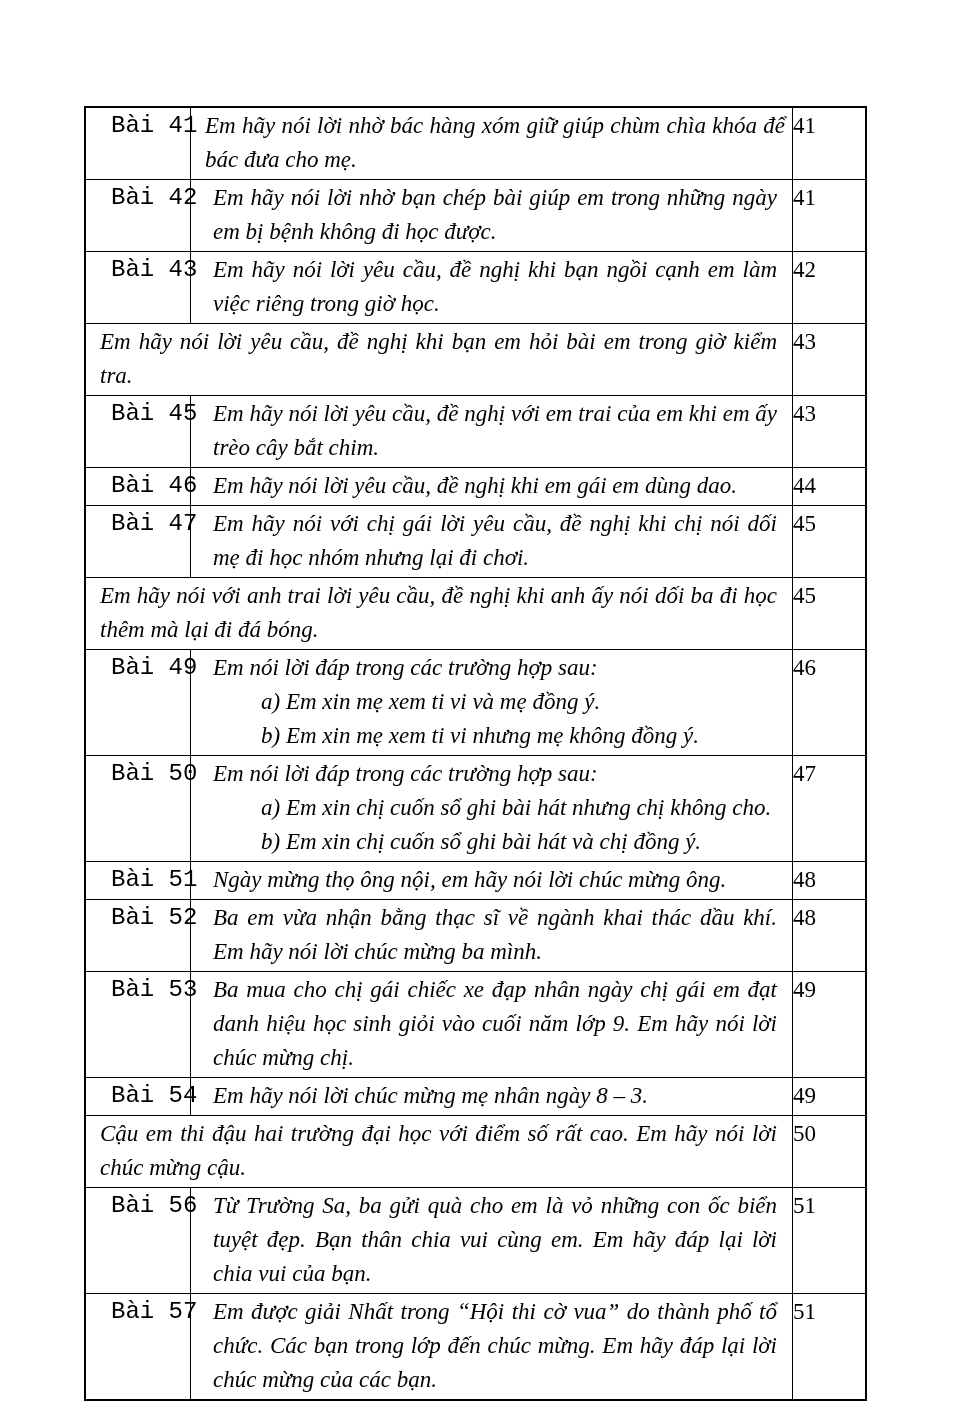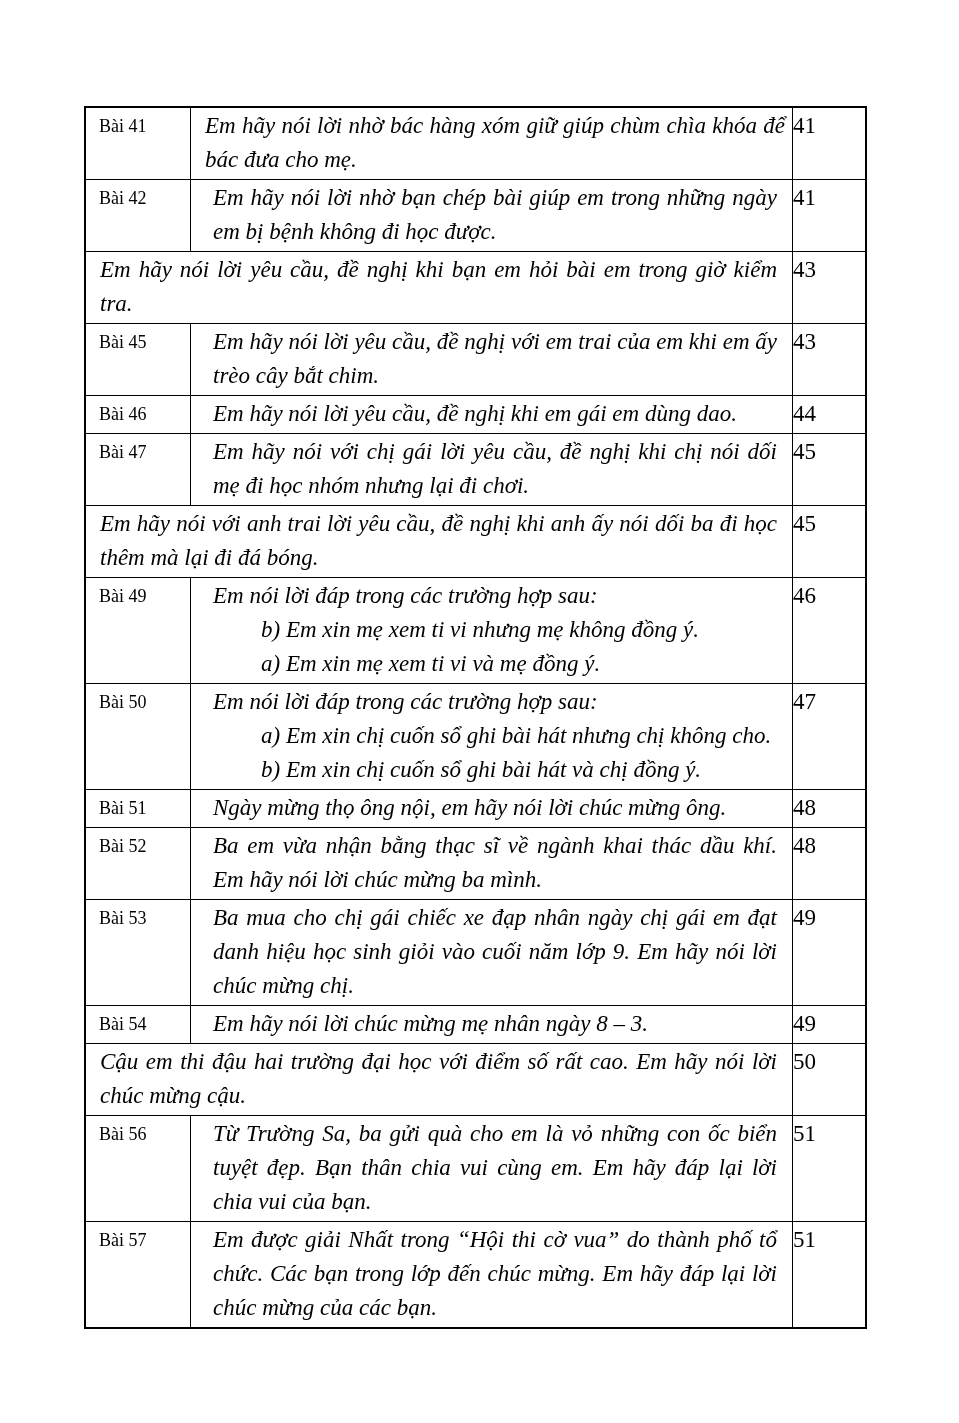--- a/index.html
+++ b/index.html
@@ -26,24 +26,25 @@
   }
   .toc-row + .toc-row {
     border-top: 1.5px solid #000000;
     gap: 8px;
   }
   .cell-label {
     flex: 0 0 105px;
     width: 105px;
     box-sizing: border-box;
     border-right: 1.5px solid #000000;
-    padding: 1px 4px 2px 13px;
-    font-size: 18px;
+    padding: 1px 4px 2px 25px;
+    font-size: 24px;
     line-height: 34px;
     white-space: nowrap;
+    font-family: Liberation Mono, monospace;
   }
   .cell-desc {
     flex: 1 1 auto;
     box-sizing: border-box;
     padding: 1px 7px 2px 14px;
     font-size: 23px;
     line-height: 34px;
     font-style: italic;
   }
   .desc-main {
@@ -75,20 +76,27 @@
     <div class="cell-page">41</div>
   </div>
     <div class="toc-row">
     <div class="cell-label">Bài 42</div>
     <div class="cell-desc">
       <div class="desc-main">Em hãy nói lời nhờ bạn chép bài giúp em trong những ngày em bị bệnh không đi học được.</div>
     </div>
     <div class="cell-page">41</div>
   </div>
     <div class="toc-row">
+    <div class="cell-label">Bài 43</div>
+    <div class="cell-desc">
+      <div class="desc-main">Em hãy nói lời yêu cầu, đề nghị khi bạn ngồi cạnh em làm việc riêng trong giờ học.</div>
+    </div>
+    <div class="cell-page">42</div>
+  </div>
+    <div class="toc-row">
     <div class="cell-desc">
       <div class="desc-main">Em hãy nói lời yêu cầu, đề nghị khi bạn em hỏi bài em trong giờ kiểm tra.</div>
     </div>
     <div class="cell-page">43</div>
   </div>
     <div class="toc-row">
     <div class="cell-label">Bài 45</div>
     <div class="cell-desc">
       <div class="desc-main">Em hãy nói lời yêu cầu, đề nghị với em trai của em khi em ấy trèo cây bắt chim.</div>
     </div>
@@ -111,22 +119,22 @@
     <div class="toc-row">
     <div class="cell-desc">
       <div class="desc-main">Em hãy nói với anh trai lời yêu cầu, đề nghị khi anh ấy nói dối ba đi học thêm mà lại đi đá bóng.</div>
     </div>
     <div class="cell-page">45</div>
   </div>
     <div class="toc-row">
     <div class="cell-label">Bài 49</div>
     <div class="cell-desc">
       <div class="desc-main">Em nói lời đáp trong các trường hợp sau:</div>
-    <div class="sub-item">b) Em xin mẹ xem ti vi nhưng mẹ không đồng ý.</div>
-        <div class="sub-item">a) Em xin mẹ xem ti vi và mẹ đồng ý.</div>
+    <div class="sub-item">a) Em xin mẹ xem ti vi và mẹ đồng ý.</div>
+        <div class="sub-item">b) Em xin mẹ xem ti vi nhưng mẹ không đồng ý.</div>
       </div>
     <div class="cell-page">46</div>
   </div>
     <div class="toc-row">
     <div class="cell-label">Bài 50</div>
     <div class="cell-desc">
       <div class="desc-main">Em nói lời đáp trong các trường hợp sau:</div>
     <div class="sub-item">a) Em xin chị cuốn sổ ghi bài hát nhưng chị không cho.</div>
         <div class="sub-item">b) Em xin chị cuốn sổ ghi bài hát và chị đồng ý.</div>
       </div>

